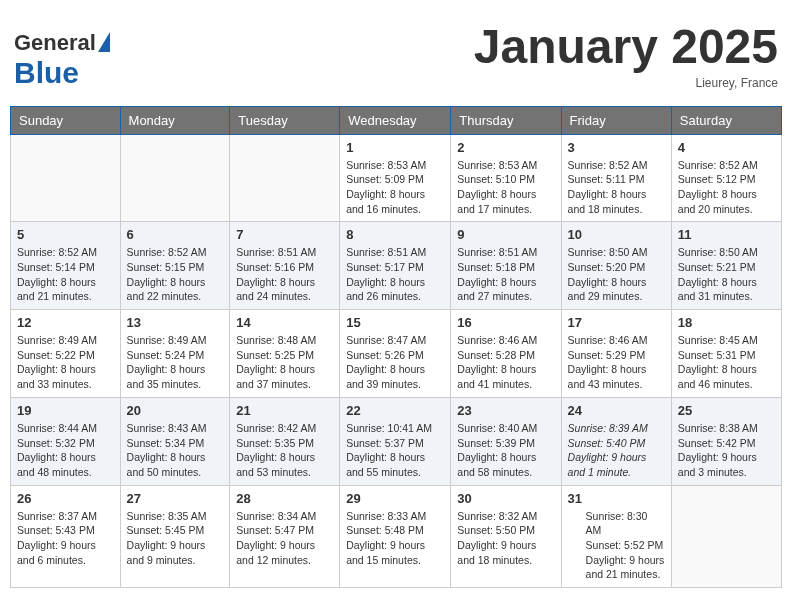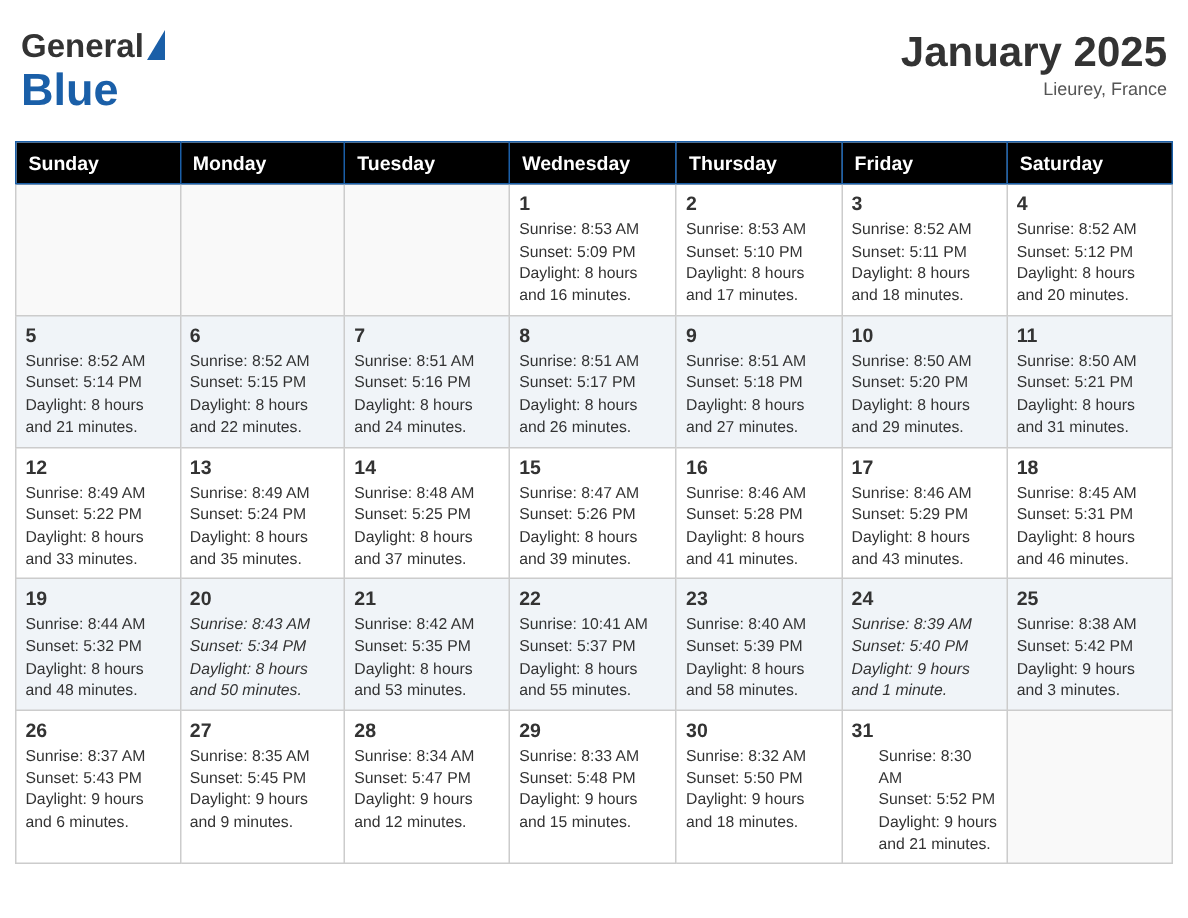--- a/index.html
+++ b/index.html
@@ -6,21 +6,21 @@
     body {
       font-family: Arial, sans-serif;
       background: #fff;
       width: 792px;
       min-height: 612px;
       padding: 10px;
     }
     .header {
       display: flex;
       justify-content: space-between;
-      align-items: flex-start;
+      align-items: flex-end;
       margin-bottom: 8px;
       padding: 8px 4px;
     }
     .logo {
       display: flex;
       flex-direction: column;
       align-items: flex-start;
     }
     .logo-text {
       display: flex;
@@ -41,41 +41,41 @@
       height: 0;
       border-left: 12px solid transparent;
       border-bottom: 20px solid #1a5fa8;
       margin-left: 2px;
       margin-bottom: 2px;
     }
     .title-block {
       text-align: right;
     }
     .month-title {
-      font-size: 28px;
+      font-size: 48px;
       font-weight: bold;
       color: #333;
       line-height: 1.2;
     }
     .location-title {
       font-size: 12px;
       color: #555;
       text-align: right;
     }
     .calendar {
       width: 100%;
       border-collapse: collapse;
     }
     .calendar th {
-      background-color: #000000;
+      background-color: #737373;
       color: #fff;
       text-align: left;
       padding: 6px 8px;
       font-size: 13px;
-      font-weight: bold;
+      font-weight: normal;
       border: 1px solid #1a5fa8;
     }
     .calendar td {
       vertical-align: top;
       border: 1px solid #ccc;
       padding: 5px 6px;
       width: 113px;
       min-height: 80px;
       background: #fff;
       font-size: 11px;
@@ -266,21 +266,21 @@
       <tr class="row-alt">
         <td>
           <div class="day-number">19</div>
           <div class="day-info" style="white-space: pre-line;">Sunrise: 8:44 AM
 Sunset: 5:32 PM
 Daylight: 8 hours
 and 48 minutes.</div>
         </td>
         <td>
           <div class="day-number">20</div>
-          <div class="day-info" style="white-space: pre-line; font-style: italic;">Sunrise: 8:43 AM
+          <div class="day-info" style="white-space: pre-line;">Sunrise: 8:43 AM
 Sunset: 5:34 PM
 Daylight: 8 hours
 and 50 minutes.</div>
         </td>
         <td>
           <div class="day-number">21</div>
           <div class="day-info" style="white-space: pre-line;">Sunrise: 8:42 AM
 Sunset: 5:35 PM
 Daylight: 8 hours
 and 53 minutes.</div>

